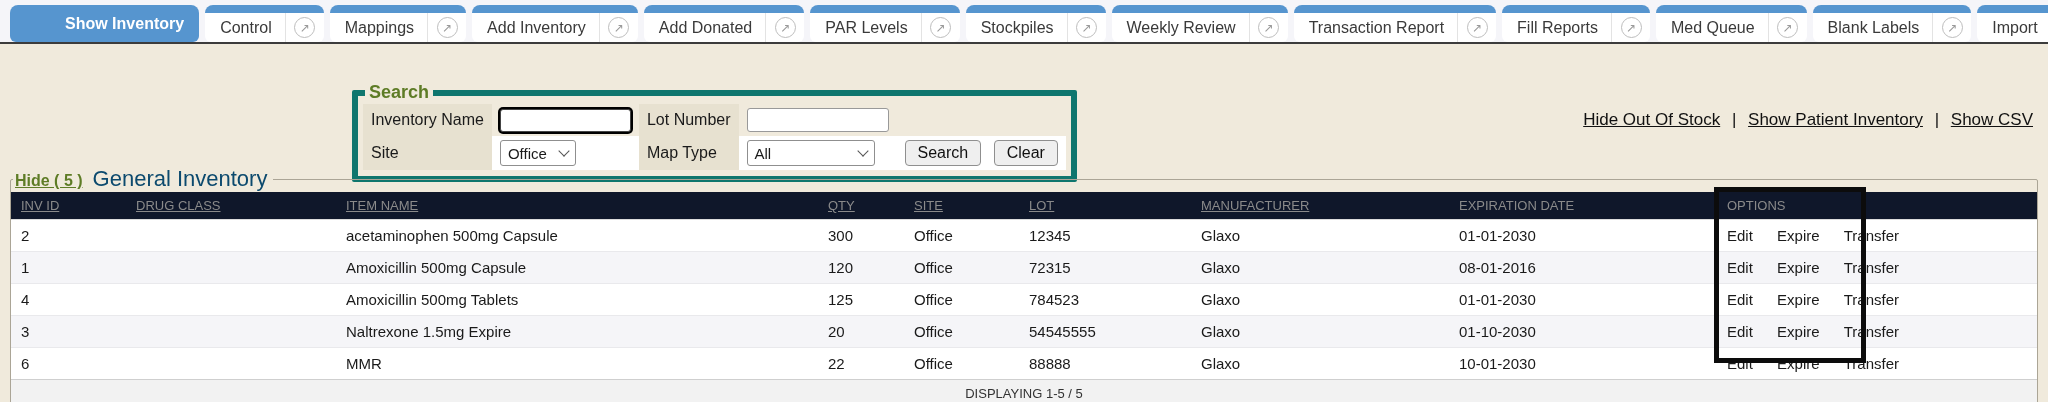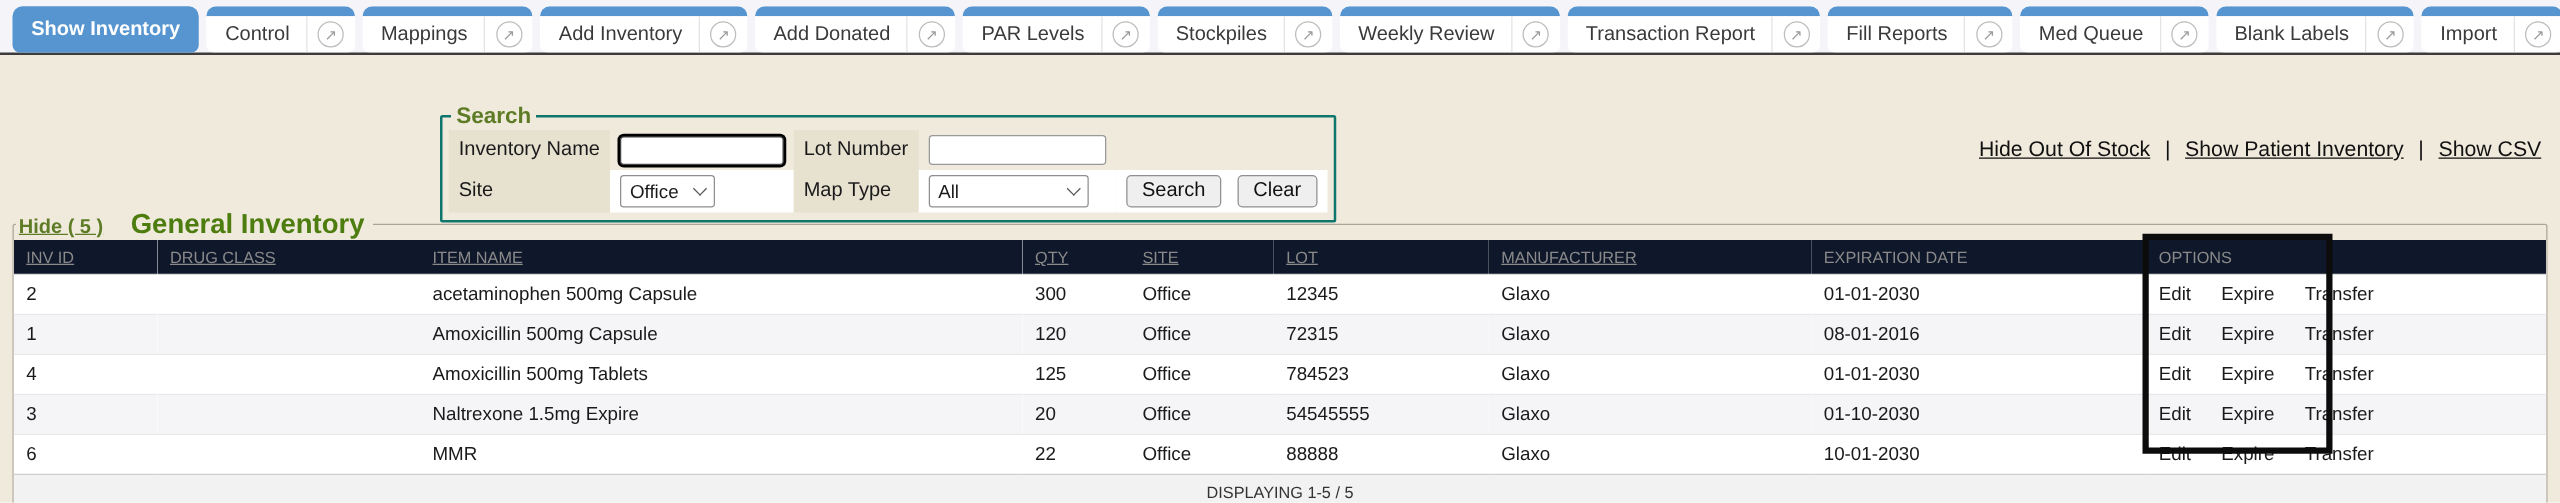--- a/index.html
+++ b/index.html
@@ -33,28 +33,28 @@
   }
   .tab .label { padding:0 13px 0 15px; white-space:nowrap; }
   .tab .divider { width:1px; align-self:stretch; background:#E3E3E3; }
   .tab .ext { width:38px; display:flex; align-items:center; justify-content:center; align-self:stretch; }
   .ext-circle {
     width:21px; height:21px; border:1.5px solid #BDBDBD; border-radius:50%;
     display:flex; align-items:center; justify-content:center;
     color:#9A9A9A; font-size:12px; line-height:1;
   }
   .tab.active { background:#5695CF; }
-  .tab.active .tabbody { background:transparent; color:#fff; font-weight:bold; justify-content:center; }
+  .tab.active .tabbody { background:transparent; color:#fff; font-weight:bold; justify-content:center;margin-left:40px; }
   .tab.active .label { padding:0 15px; }
 
   
   fieldset.search-box {
     position:absolute; left:352px; top:82px; width:618px;
     margin:0; padding:1px 5px 6px 5px;
-    border:2px solid #0f766e; border-radius:2px;
+    border:6px solid #0f766e; border-radius:2px;
     background:#F0EADC;
   }
   fieldset.search-box legend {
     color:#5E7C26; font-weight:bold; font-size:18px; padding:0 4px; margin-left:2px;
   }
   table.search-grid { border-collapse:collapse; width:100%; }
   table.search-grid td { padding:4px 8px; font-size:16px; vertical-align:middle; white-space:nowrap; }
   td.lbl { background:#E7E1D0; }
   td.val-white { background:#ffffff; }
   .c1{width:150px}.c2{width:157px}.c3{width:96px}.c4{width:162px}
@@ -106,21 +106,21 @@
     border:1px solid #ABA596; border-radius:2px;
     background:transparent;
   }
   fieldset.inv-box legend {
     display:flex; align-items:baseline; gap:10px; padding:0 6px 0 2px; margin-left:2px;
   }
   .hide-link {
     color:#5E7C26; font-weight:bold; font-size:16px;
     text-decoration:underline; cursor:pointer; white-space:nowrap;
   }
-  .inv-title { color:#4d7c0f; font-weight:bold; font-size:22px; white-space:nowrap;margin-left:12px; }
+  .inv-title { color:#0c4a6e; font-weight:normal; font-size:22px; white-space:nowrap; }
 
   table.inv-table {
     border-collapse:collapse; width:100%; background:#fff;
     table-layout:fixed; font-size:15px;
   }
   table.inv-table th {
     background:#0f172a; color:#8A8A8A; font-weight:normal; font-size:13px;
     text-align:left; padding:6px 10px;
     border-bottom:1px solid #DCDCDC; white-space:nowrap; overflow:hidden;
   }

